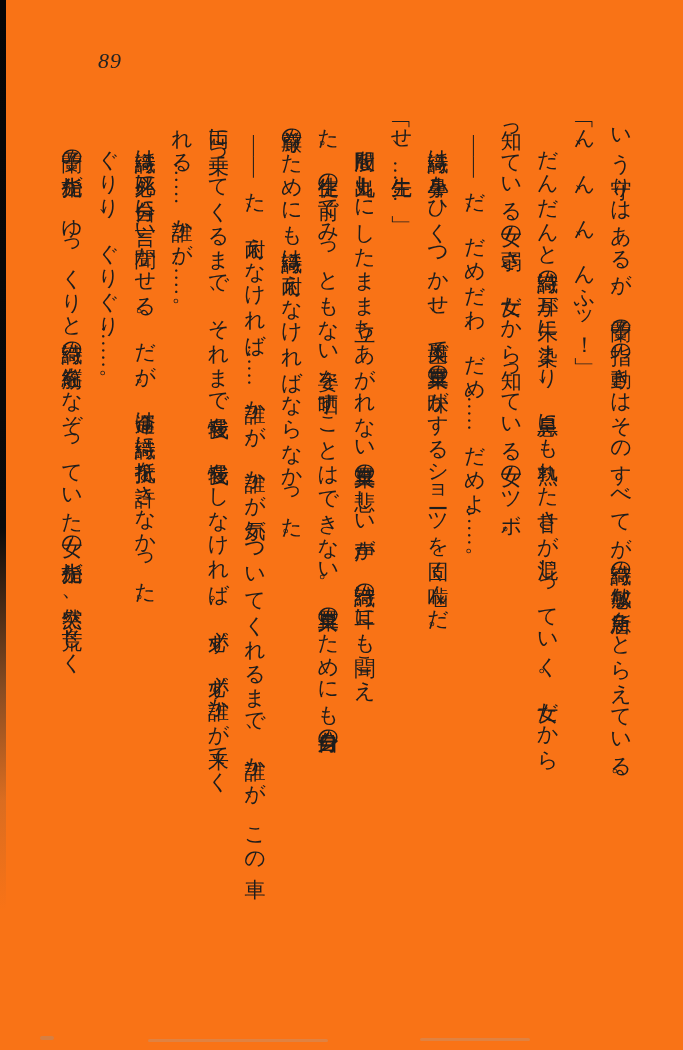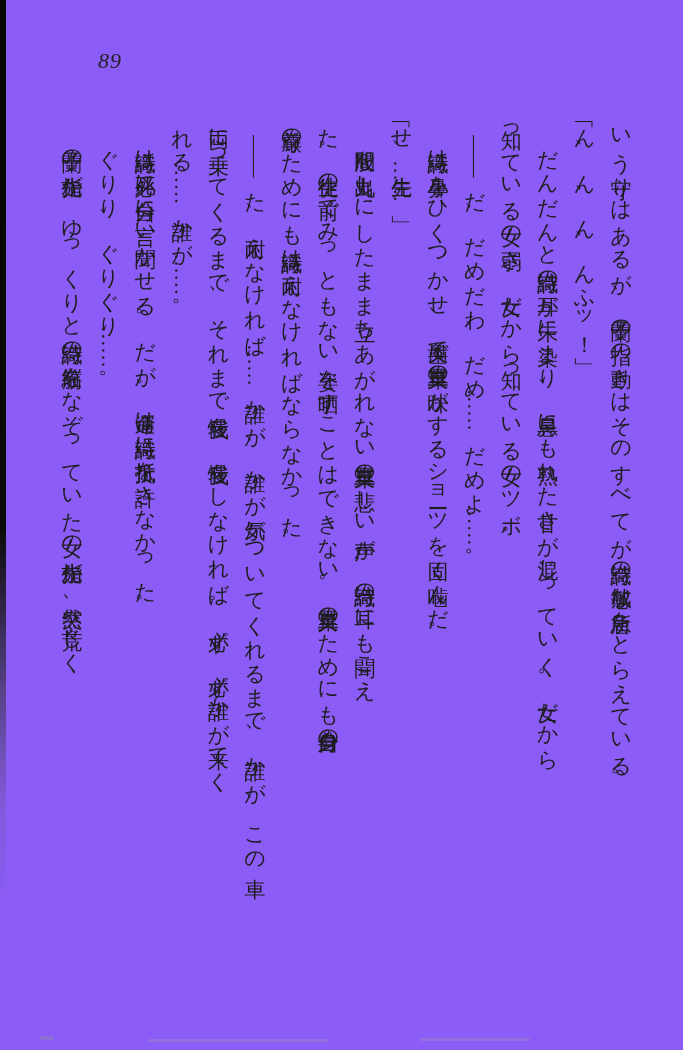--- a/index.html
+++ b/index.html
@@ -4,21 +4,21 @@
 <style>
   html, body {
     margin: 0;
     padding: 0;
     background: #e8e8e8;
   }
   .page {
     position: relative;
     width: 683px;
     height: 1050px;
-    background: #8b5cf6;
+    background: #f97316;
     overflow: hidden;
     font-family: "Liberation Serif", "DejaVu Serif", serif;
   }
   
   .edge-bar {
     position: absolute;
     left: 0;
     top: 0;
     width: 6px;
     height: 910px;

